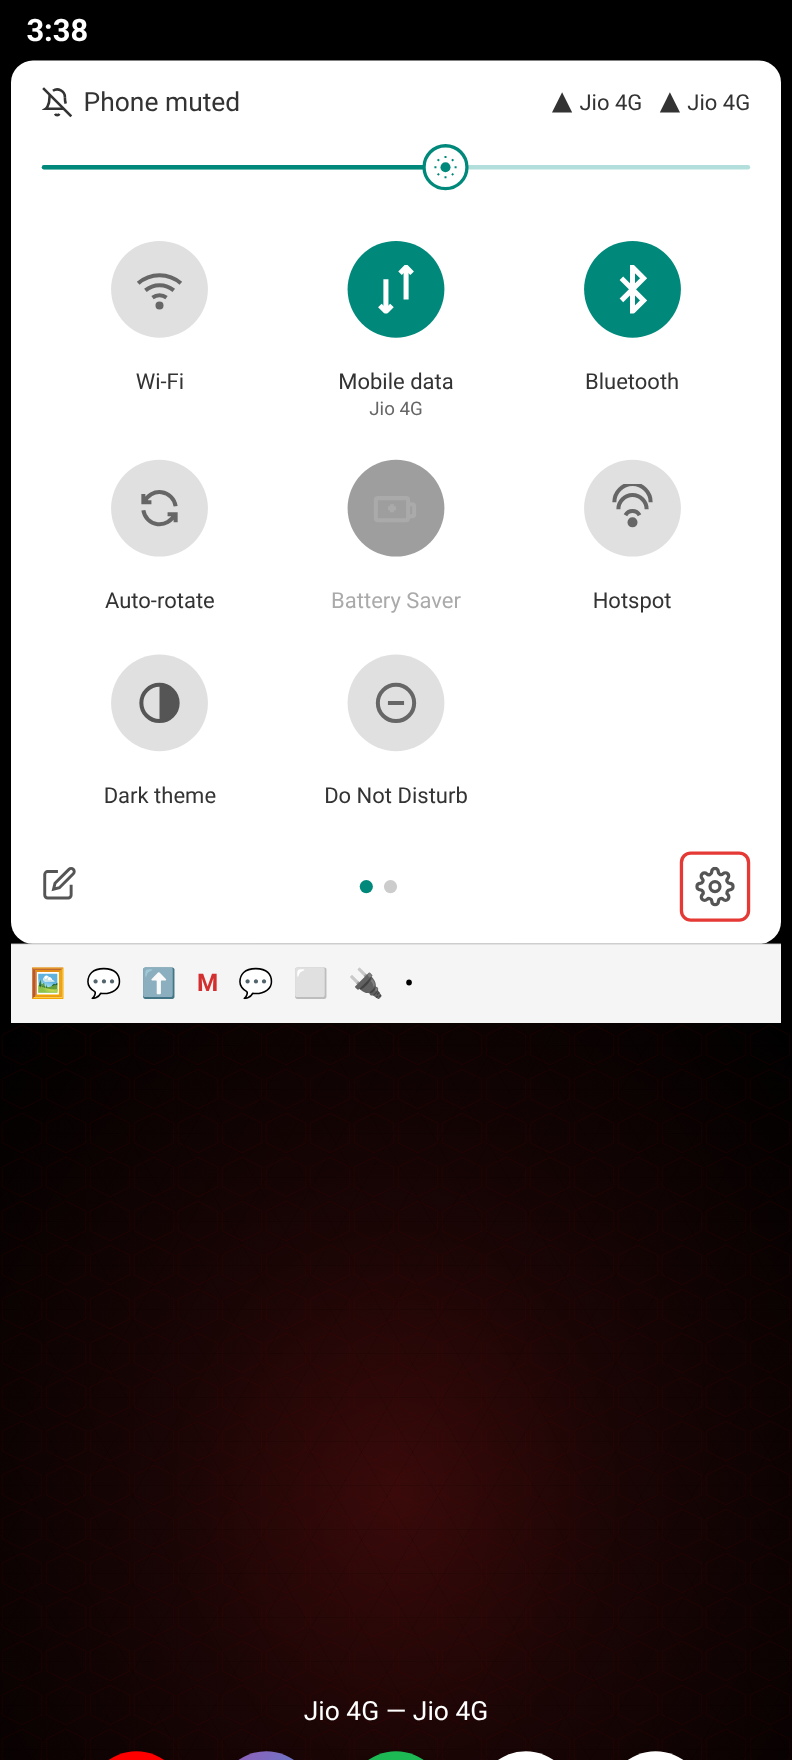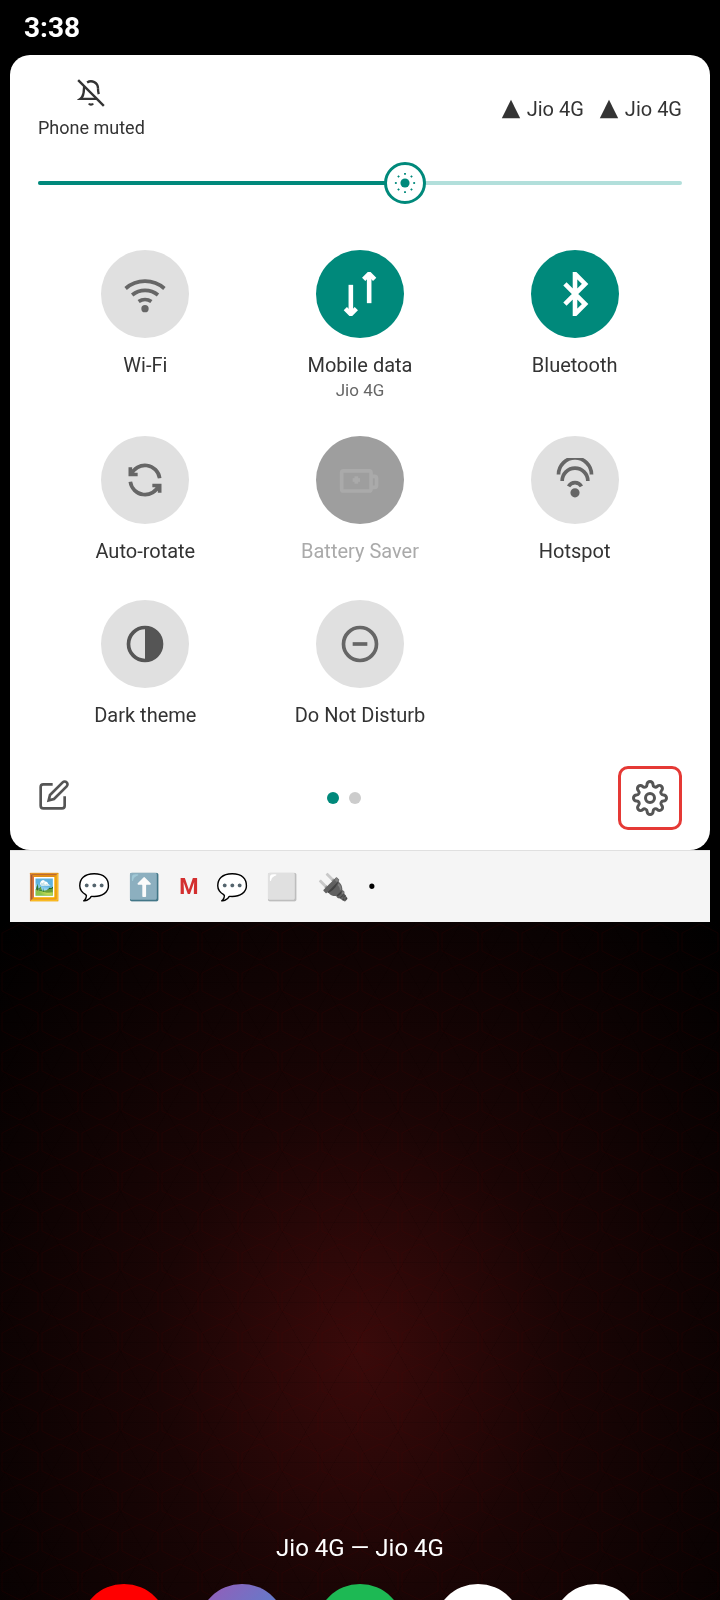--- a/index.html
+++ b/index.html
@@ -40,22 +40,21 @@
       display: flex;
       align-items: center;
       justify-content: space-between;
       margin-bottom: 24px;
     }
     .phone-muted {
       display: flex;
       align-items: center;
       gap: 10px;
       color: #333;
-      font-size: 18px;
-      flex-direction: column;
+      font-size: 24px;
     }
     .signal-group {
       display: flex;
       align-items: center;
       gap: 14px;
       color: #333;
       font-size: 20px;
     }
     .signal-item {
       display: flex;
@@ -116,20 +115,21 @@
       background: #e0e0e0;
     }
     .toggle-circle.inactive-dark {
       background: #9e9e9e;
     }
     .toggle-label {
       font-size: 20px;
       color: #333;
       text-align: center;
       line-height: 1.3;
+      margin-top: 13px;
     }
     .toggle-sublabel {
       font-size: 17px;
       color: #666;
       text-align: center;
       margin-top: 2px;
     }
     .toggle-label.muted {
       color: #aaa;
     }

